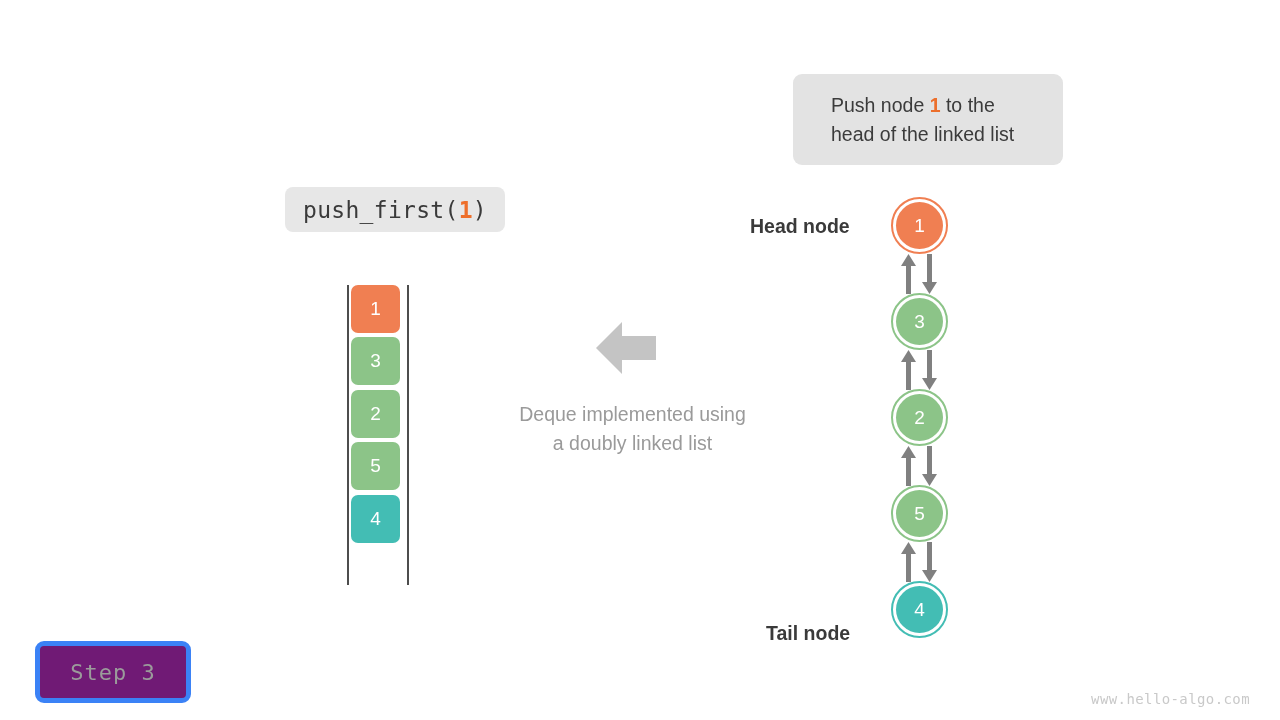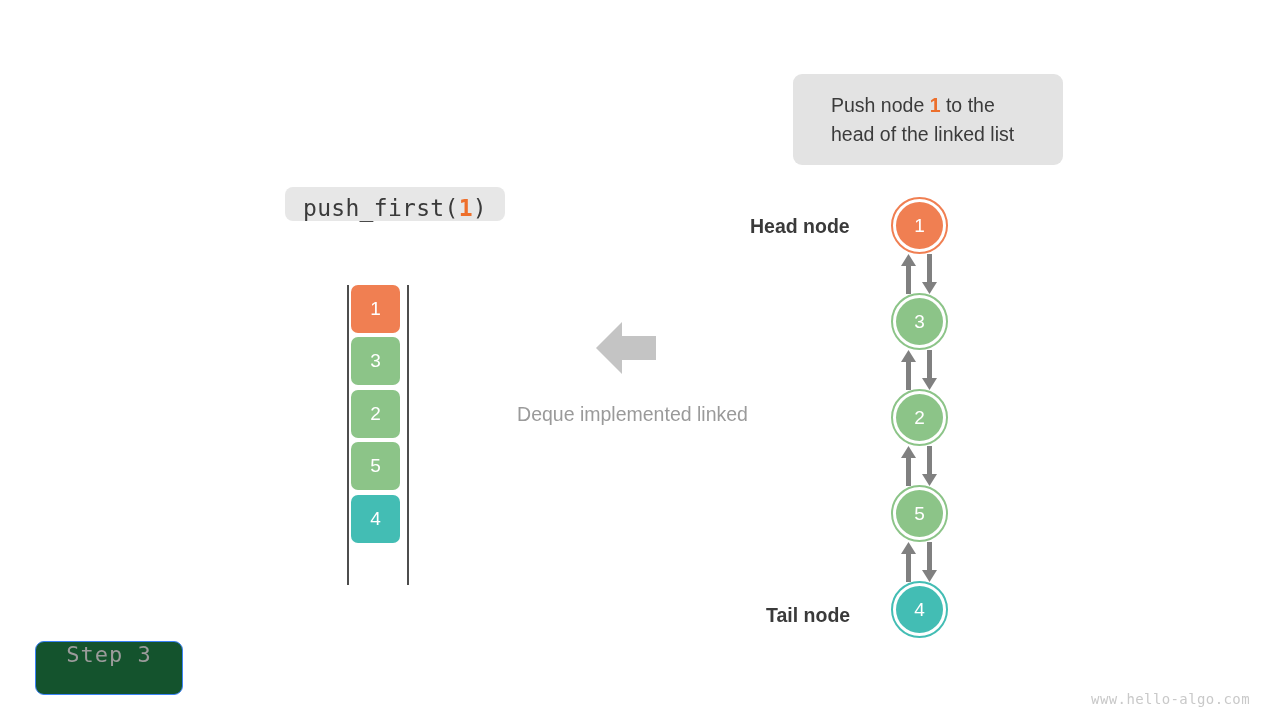--- a/index.html
+++ b/index.html
@@ -39,25 +39,25 @@
   #callout .hl {
     color: #ec6f2c;
     font-weight: bold;
   }
 
   
   #code-label {
     left: 285px;
     top: 187px;
     width: 220px;
-    height: 34px;
+    height: 45px;
     background: #e7e7e7;
     border-radius: 8px;
     display: flex;
-    align-items: flex-end;
+    align-items: center;
     justify-content: center;
   }
   #code-label .code {
     font-family: "DejaVu Sans Mono", monospace;
     font-size: 23px;
     color: #3a3a3a;
     letter-spacing: 0.3px;
   }
   #code-label .arg { color: #ee6f2b; font-weight: bold; }
 
@@ -126,32 +126,33 @@
 
   
   .endpoint-label {
     position: absolute;
     font-size: 19.5px;
     font-weight: bold;
     color: #3a3a3a;
     white-space: nowrap;
   }
   #head-label { left: 750px; top: 215px; }
-  #tail-label { left: 766px; top: 604px; }
+  #tail-label { left: 766px; top: 622px; }
 
   
   #step-badge {
     left: 35px;
     top: 641px;
     width: 146px;
     height: 52px;
-    background: #14532d;
-    border: 1px solid #3b82f6;
+    background: #701a75;
+    border: 5px solid #3b82f6;
     border-radius: 9px;
     display: flex;
+    align-items: center;
     justify-content: center;
   }
   #step-badge .label {
     font-family: "DejaVu Sans Mono", monospace;
     font-size: 22px;
     color: #9b9b9b;
     letter-spacing: 1px;
   }
 
   
@@ -185,21 +186,22 @@
   <div class="cell" style="top: 162px; background: rgb(140, 196, 136);">5</div>
   <div class="cell" style="top: 215px; background: rgb(67, 189, 180);">4</div>
 </div>
 
 <div class="abs" id="center-arrow">
   <svg width="60" height="56" viewBox="0 0 60 56">
     <polygon points="0,28 26,2 26,16 60,16 60,40 26,40 26,54" fill="#c4c4c4"></polygon>
   </svg>
 </div>
 <div class="abs" id="center-caption">
-  <div>Deque implemented linked</div>
+  <div>Deque implemented using</div>
+  <div>a doubly linked list</div>
 </div>
 
 <div class="endpoint-label" id="head-label">Head node</div>
 <div class="endpoint-label" id="tail-label">Tail node</div>
 
 <div class="abs" id="linked-list">
 
   <div class="node" style="top: 12px; border-color: rgb(240, 127, 82);">
     <div class="core" style="background: rgb(240, 127, 82);">1</div>
   </div>

